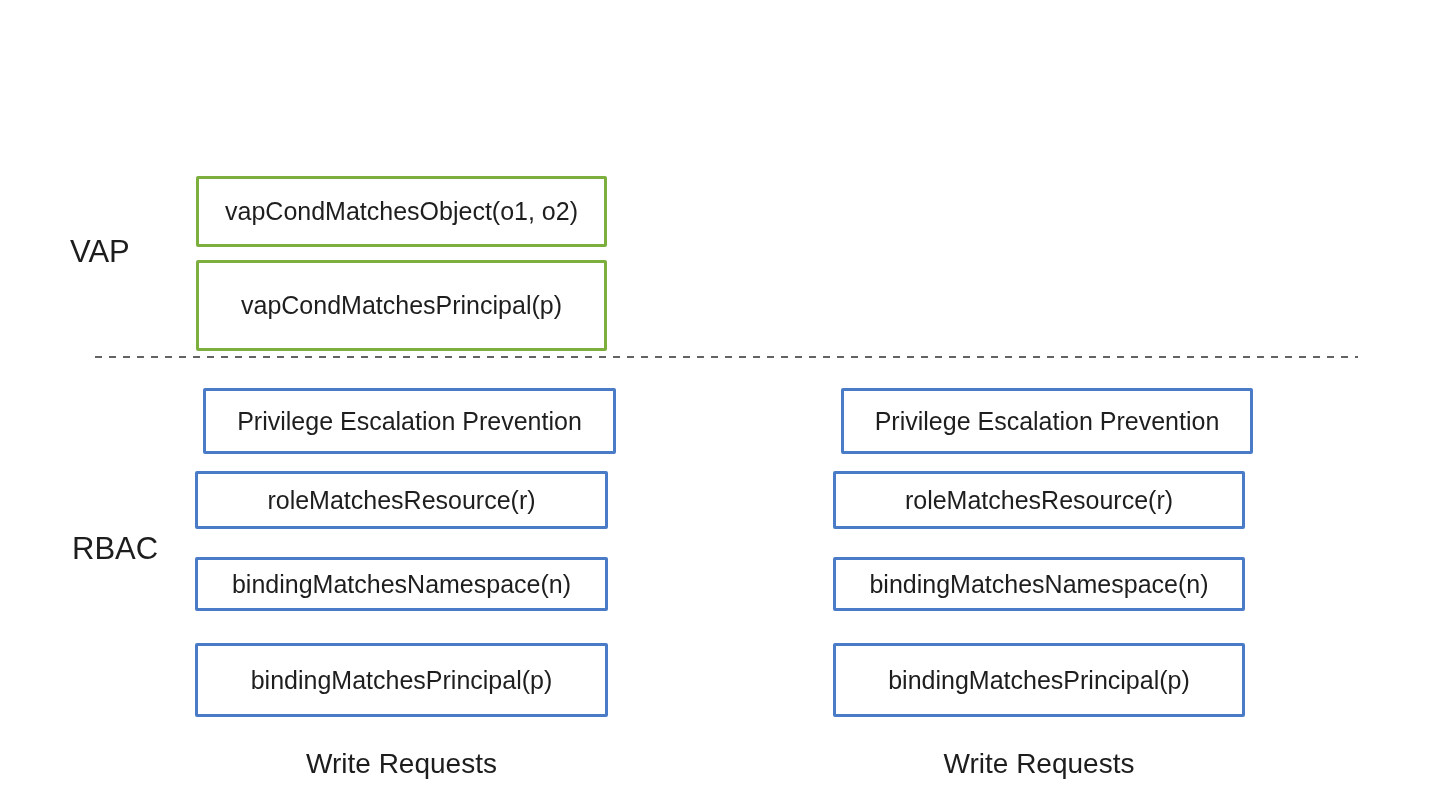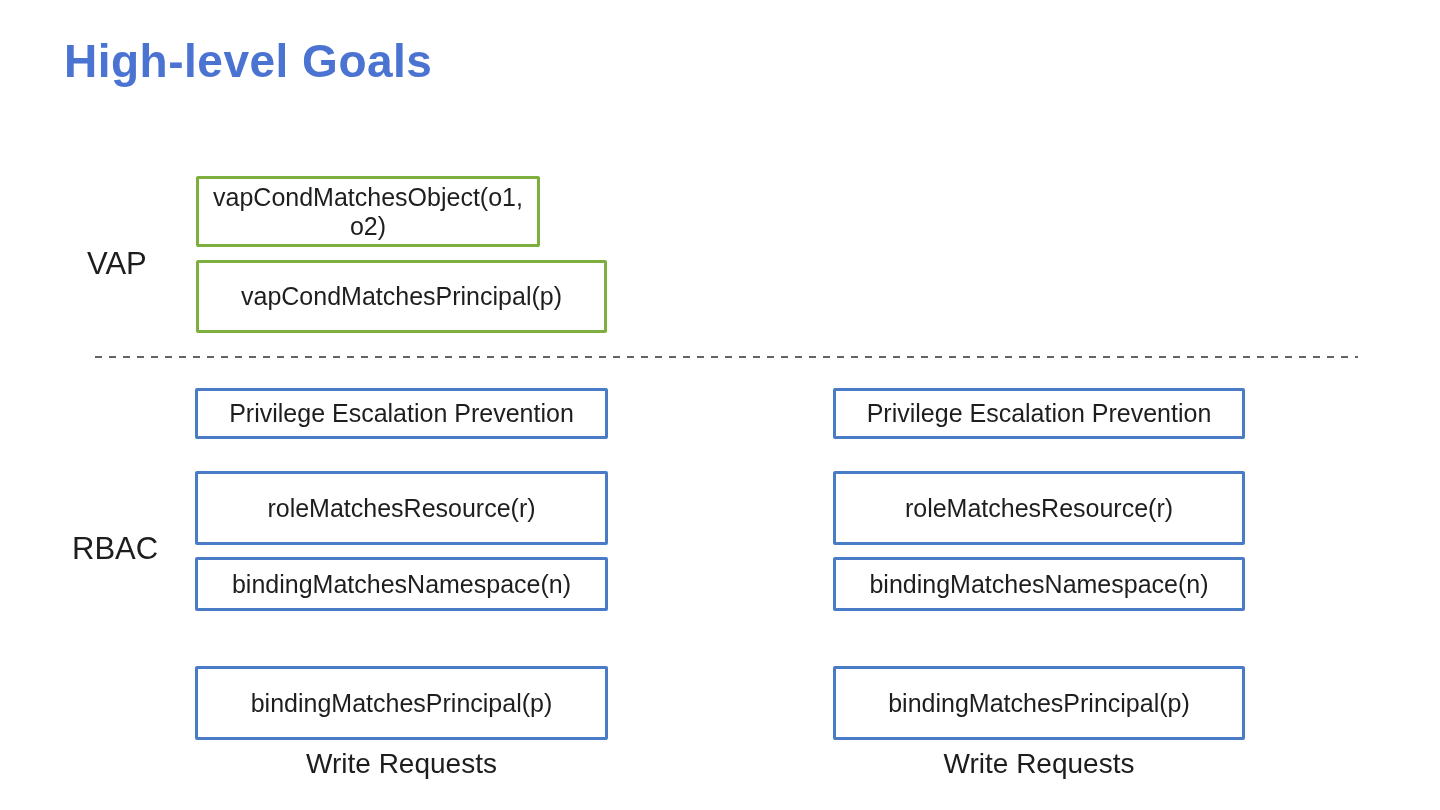--- a/index.html
+++ b/index.html
@@ -26,78 +26,77 @@
     letter-spacing: 0.5px;
     color: #4b73d2;
     font-family: "Liberation Sans", sans-serif;
   }
   .row-label {
     position: absolute;
     font-size: 31px;
     line-height: 38px;
     color: #1d1d1d;
   }
-  .vap-label  { left: 87px; top: 233px; margin-top: 12px; }
+  .vap-label  { left: 70px; top: 233px; }
   .rbac-label { left: 72px; top: 530px; }
 
   .pbox {
     position: absolute;
     box-sizing: border-box;
     background: #ffffff;
     border-radius: 2px;
     display: flex;
     align-items: center;
     justify-content: center;
     text-align: center;
     font-size: 25px;
     color: #1e1e1e;
   }
   .pbox.green { border: 3px solid #7caf3e; }
   .pbox.blue  { border: 3px solid #4a7bc6; }
 
   
-  .vap-1 { left: 196px; top: 176px; width: 344px; height: 71px; }
-  .vap-2 { left: 196px; top: 260px; width: 411px; height: 73px; }
+  .vap-1 { left: 196px; top: 176px; width: 411px; height: 71px; }
+  .vap-2 { left: 196px; top: 260px; width: 411px; height: 91px; }
 
   
   .divider {
     position: absolute;
     left: 95px;
     top: 356px;
     width: 1263px;
     height: 2px;
     background: repeating-linear-gradient(90deg,
       #636363 0px, #636363 7px,
       transparent 7px, transparent 14px);
   }
 
   
   .wcol { left: 195px; width: 413px; }
   .rcol { left: 833px; width: 412px; }
-  .r1 { top: 388px; height: 51px; }
-  .r2 { top: 471px; height: 74px; }
+  .r1 { top: 388px; height: 66px; margin-left: 8px; }
+  .r2 { top: 471px; height: 58px; }
   .r3 { top: 557px; height: 54px; }
-  .r4 { top: 666px; height: 74px; }
+  .r4 { top: 643px; height: 74px; }
 
   .col-caption {
     position: absolute;
     top: 748px;
     font-size: 28px;
     color: #1d1d1d;
     text-align: center;
   }
   .wcap { left: 195px; width: 413px; text-align: center; }
   .rcap { left: 833px; width: 412px; }
 </style>
 </head>
 <body>
 
 <div class="slide">
 
-  <h1 class="slide-title">High-level Goals</h1>
 
   <div class="row-label vap-label">VAP</div>
 
   <div class="pbox green vap-1">vapCondMatchesObject(o1, o2)</div>
 
   <div class="pbox green vap-2">vapCondMatchesPrincipal(p)</div>
 
   <div class="divider"></div>
 
   <div class="row-label rbac-label">RBAC</div>

